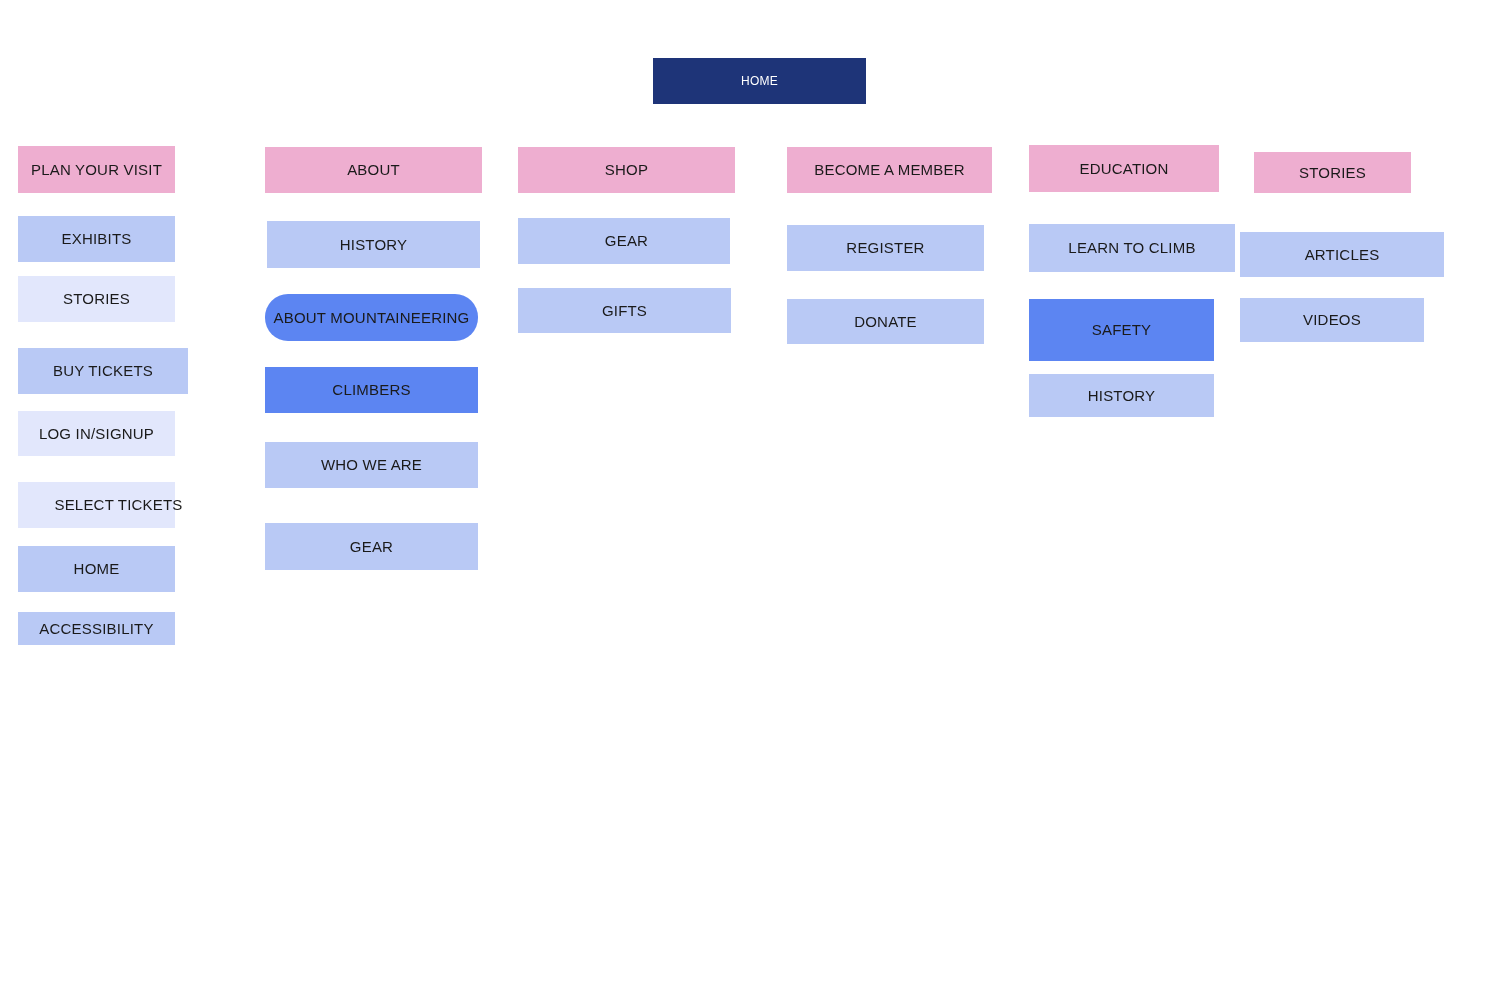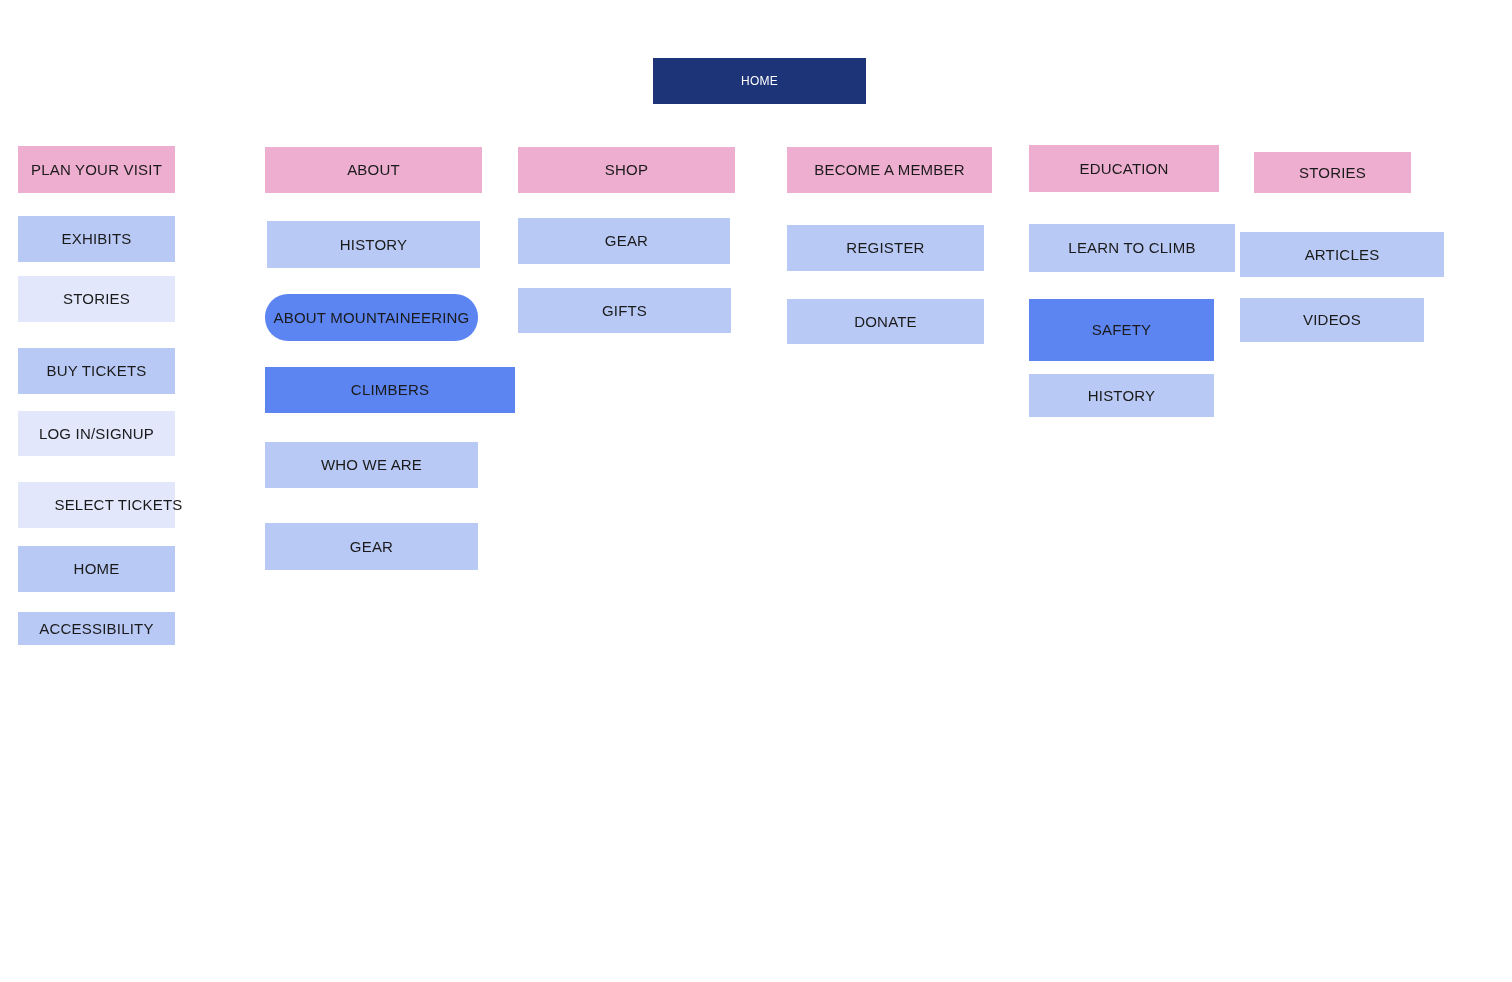--- a/index.html
+++ b/index.html
@@ -40,29 +40,29 @@
   }
 </style>
 </head>
 <body>
 
 <div id="canvas" style="background: rgb(255, 255, 255);">
     <div class="node home" style="left: 653px; top: 58px; width: 213px; height: 46px; background: rgb(30, 52, 120); color: rgb(255, 255, 255);">HOME</div>
     <div class="node" style="left: 18px; top: 146px; width: 157px; height: 47px; background: rgb(238, 174, 208); color: rgb(26, 26, 26);">PLAN YOUR VISIT</div>
     <div class="node" style="left: 18px; top: 216px; width: 157px; height: 46px; background: rgb(185, 201, 245); color: rgb(26, 26, 26);">EXHIBITS</div>
     <div class="node" style="left: 18px; top: 276px; width: 157px; height: 46px; background: rgb(226, 231, 252); color: rgb(26, 26, 26);">STORIES</div>
-    <div class="node" style="left: 18px; top: 348px; width: 157px; height: 46px; background: rgb(185, 201, 245); color: rgb(26, 26, 26);">BUY TICKETS</div>
+    <div class="node" style="left: 18px; top: 348px; width: 170px; height: 46px; background: rgb(185, 201, 245); color: rgb(26, 26, 26);">BUY TICKETS</div>
     <div class="node" style="left: 18px; top: 411px; width: 157px; height: 45px; background: rgb(226, 231, 252); color: rgb(26, 26, 26);">LOG IN/SIGNUP</div>
     <div class="node" style="left: 18px; top: 482px; width: 157px; height: 46px; background: rgb(226, 231, 252); color: rgb(26, 26, 26); padding-left: 48px;">SELECT TICKETS</div>
     <div class="node" style="left: 18px; top: 546px; width: 157px; height: 46px; background: rgb(185, 201, 245); color: rgb(26, 26, 26);">HOME</div>
     <div class="node" style="left: 18px; top: 612px; width: 157px; height: 33px; background: rgb(185, 201, 245); color: rgb(26, 26, 26);">ACCESSIBILITY</div>
     <div class="node" style="left: 265px; top: 147px; width: 217px; height: 46px; background: rgb(238, 174, 208); color: rgb(26, 26, 26);">ABOUT</div>
     <div class="node" style="left: 267px; top: 221px; width: 213px; height: 47px; background: rgb(185, 201, 245); color: rgb(26, 26, 26);">HISTORY</div>
     <div class="node" style="left: 265px; top: 294px; width: 213px; height: 47px; background: rgb(92, 133, 242); color: rgb(26, 26, 26); border-radius: 23px;">ABOUT MOUNTAINEERING</div>
-    <div class="node" style="left: 265px; top: 367px; width: 250px; height: 46px; background: rgb(92, 133, 242); color: rgb(26, 26, 26); text-align: right;">CLIMBERS</div>
+    <div class="node" style="left: 265px; top: 367px; width: 213px; height: 46px; background: rgb(92, 133, 242); color: rgb(26, 26, 26); text-align: right;">CLIMBERS</div>
     <div class="node" style="left: 265px; top: 442px; width: 213px; height: 46px; background: rgb(185, 201, 245); color: rgb(26, 26, 26);">WHO WE ARE</div>
     <div class="node" style="left: 265px; top: 523px; width: 213px; height: 47px; background: rgb(185, 201, 245); color: rgb(26, 26, 26);">GEAR</div>
     <div class="node" style="left: 518px; top: 147px; width: 217px; height: 46px; background: rgb(238, 174, 208); color: rgb(26, 26, 26);">SHOP</div>
     <div class="node" style="left: 518px; top: 218px; width: 212px; height: 46px; background: rgb(185, 201, 245); color: rgb(26, 26, 26); padding-left: 9px;">GEAR</div>
     <div class="node" style="left: 518px; top: 288px; width: 213px; height: 45px; background: rgb(185, 201, 245); color: rgb(26, 26, 26);">GIFTS</div>
     <div class="node" style="left: 787px; top: 147px; width: 205px; height: 46px; background: rgb(238, 174, 208); color: rgb(26, 26, 26);">BECOME A MEMBER</div>
     <div class="node" style="left: 787px; top: 225px; width: 197px; height: 46px; background: rgb(185, 201, 245); color: rgb(26, 26, 26);">REGISTER</div>
     <div class="node" style="left: 787px; top: 299px; width: 197px; height: 45px; background: rgb(185, 201, 245); color: rgb(26, 26, 26);">DONATE</div>
     <div class="node" style="left: 1029px; top: 145px; width: 190px; height: 47px; background: rgb(238, 174, 208); color: rgb(26, 26, 26);">EDUCATION</div>
     <div class="node" style="left: 1029px; top: 224px; width: 206px; height: 48px; background: rgb(185, 201, 245); color: rgb(26, 26, 26);">LEARN TO CLIMB</div>

